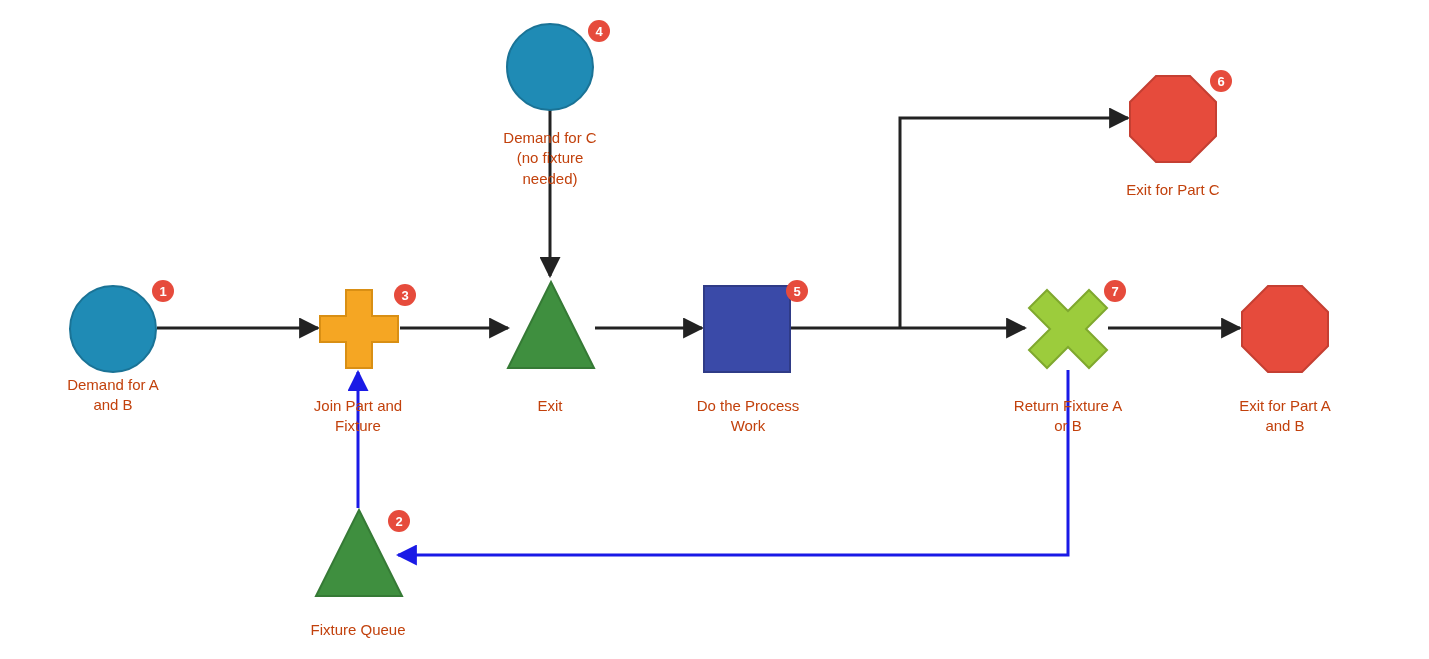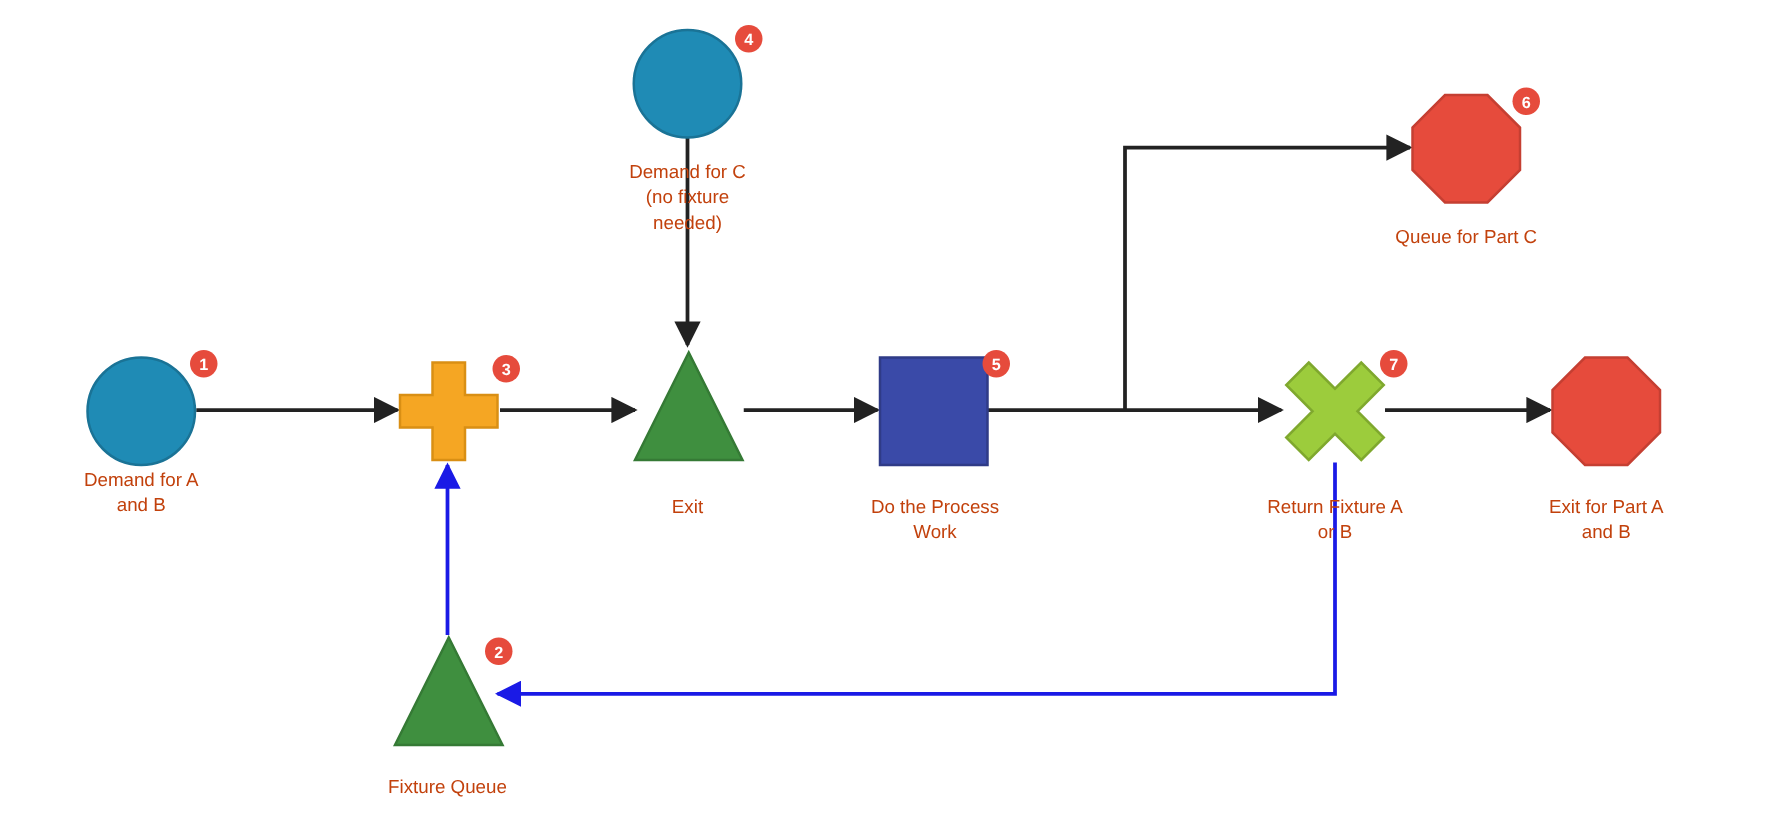--- a/index.html
+++ b/index.html
@@ -95,20 +95,21 @@
   <div class="label" style="left:48px; top:375px; width:130px;">Demand for A<br>and B</div>
 
   <div class="node" style="left:318px; top:288px;">
     <svg width="82" height="82">
       <polygon class="c-orange" stroke-width="2" points="28,2 54,2 54,28 80,28 80,54 54,54 54,80 28,80 28,54 2,54 2,28 28,28"></polygon>
     </svg>
   </div>
   <div class="badge" style="left:394px; top:284px;">
       <span>3</span>
     </div>
+  <div class="label" style="left:288px; top:396px; width:140px;">Join Part and<br>Fixture</div>
 
   <div class="node" style="left:504px; top:278px;">
     <svg width="94" height="94">
         <polygon class="c-green" stroke-width="2" points="47,4 90,90 4,90"></polygon>
       </svg>
   </div>
   <div class="label" style="left:500px; top:396px; width:100px;">Exit</div>
 
   <div class="node" style="left:505px; top:22px;">
     <svg width="90" height="90">
@@ -131,21 +132,21 @@
   <div class="label" style="left:678px; top:396px; width:140px;">Do the Process<br>Work</div>
 
   <div class="node" style="left:1128px; top:74px;">
     <svg width="90" height="90">
       <polygon class="c-red" stroke-width="2" points="28,2 62,2 88,28 88,62 62,88 28,88 2,62 2,28"></polygon>
     </svg>
   </div>
   <div class="badge" style="left:1210px; top:70px;">
       <span>6</span>
     </div>
-  <div class="label" style="left:1108px; top:180px; width:130px;">Queue for Part C</div>
+  <div class="label" style="left:1108px; top:180px; width:130px;">Exit for Part C</div>
 
   <div class="node" style="left:1025px; top:286px;">
     <svg width="86" height="86">
       <polygon class="c-lime" stroke-width="2" points="22,4 43,25 64,4 82,22 61,43 82,64 64,82 43,61 22,82 4,64 25,43 4,22"></polygon>
     </svg>
   </div>
   <div class="badge" style="left:1104px; top:280px;">
       <span>7</span>
     </div>
   <div class="label" style="left:998px; top:396px; width:140px;">Return Fixture A<br>or B</div>

